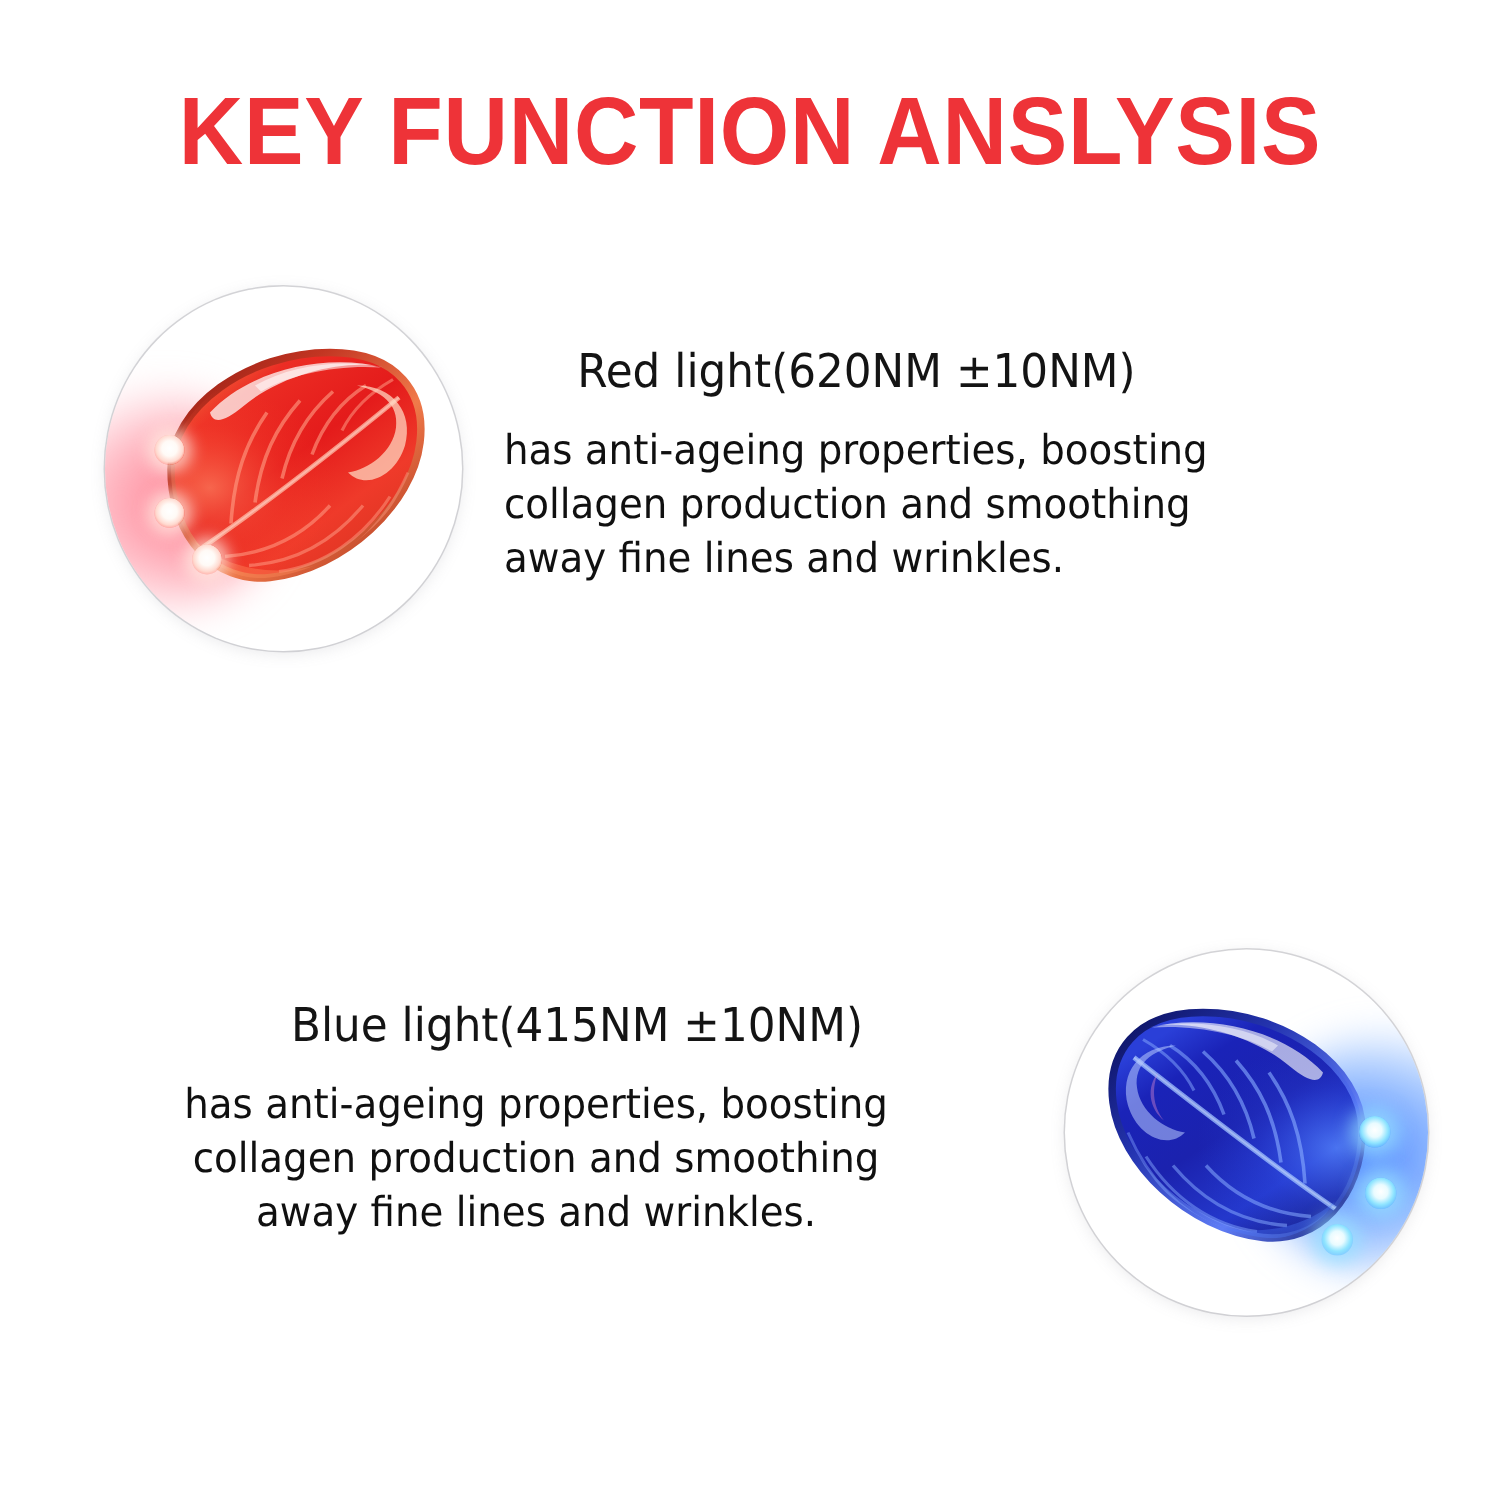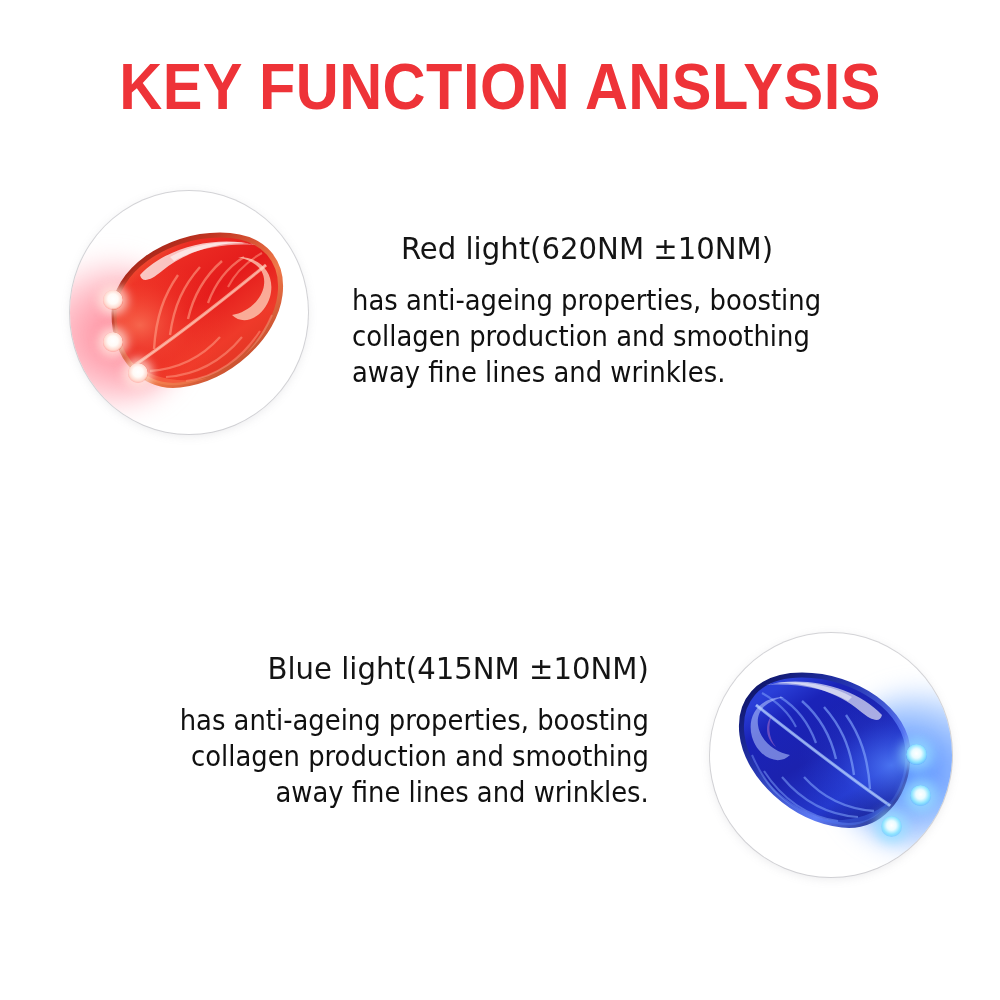--- a/index.html
+++ b/index.html
@@ -110,22 +110,22 @@
   .led-blue {
     width: 21px; height: 21px;
     background: radial-gradient(circle at 50% 45%,
                 #ffffff 0%, #e9fbff 30%, #8fe4ff 56%,
                 rgba(90,190,255,0.65) 78%, rgba(60,150,255,0) 100%);
     box-shadow: 0 0 11px 6px rgba(150,225,255,0.72);
   }
 
   
   .block { position: absolute; }
-  #red-block  { left: 352px; top: 228px; width: 600px; text-align: left; }
-  #blue-block { left: 66px;  top: 648px; width: 620px; text-align: right; }
+  #red-block  { left: 336px; top: 228px; width: 600px; text-align: left; }
+  #blue-block { left: 66px;  top: 664px; width: 620px; text-align: center; }
 
   .block-heading {
     font-family: "DejaVu Sans", sans-serif;
     font-size: 31px;
     line-height: 40px;
     color: #141414;
     font-weight: 400;
     white-space: nowrap;
     transform: scaleX(0.94);
     transform-origin: 0 50%;

